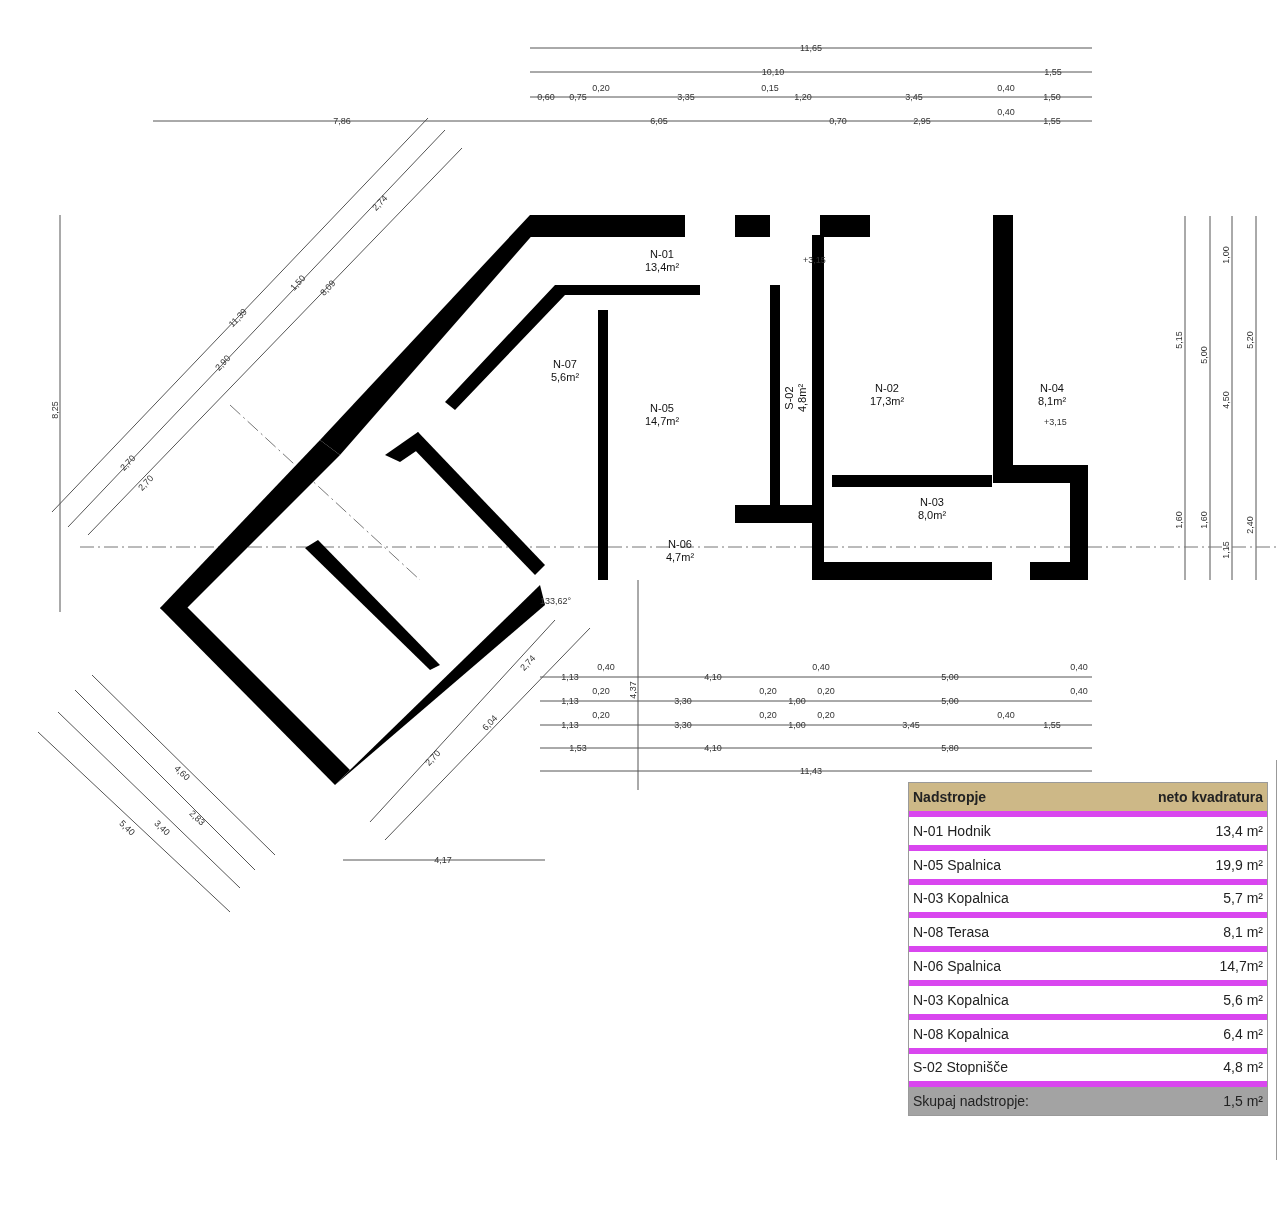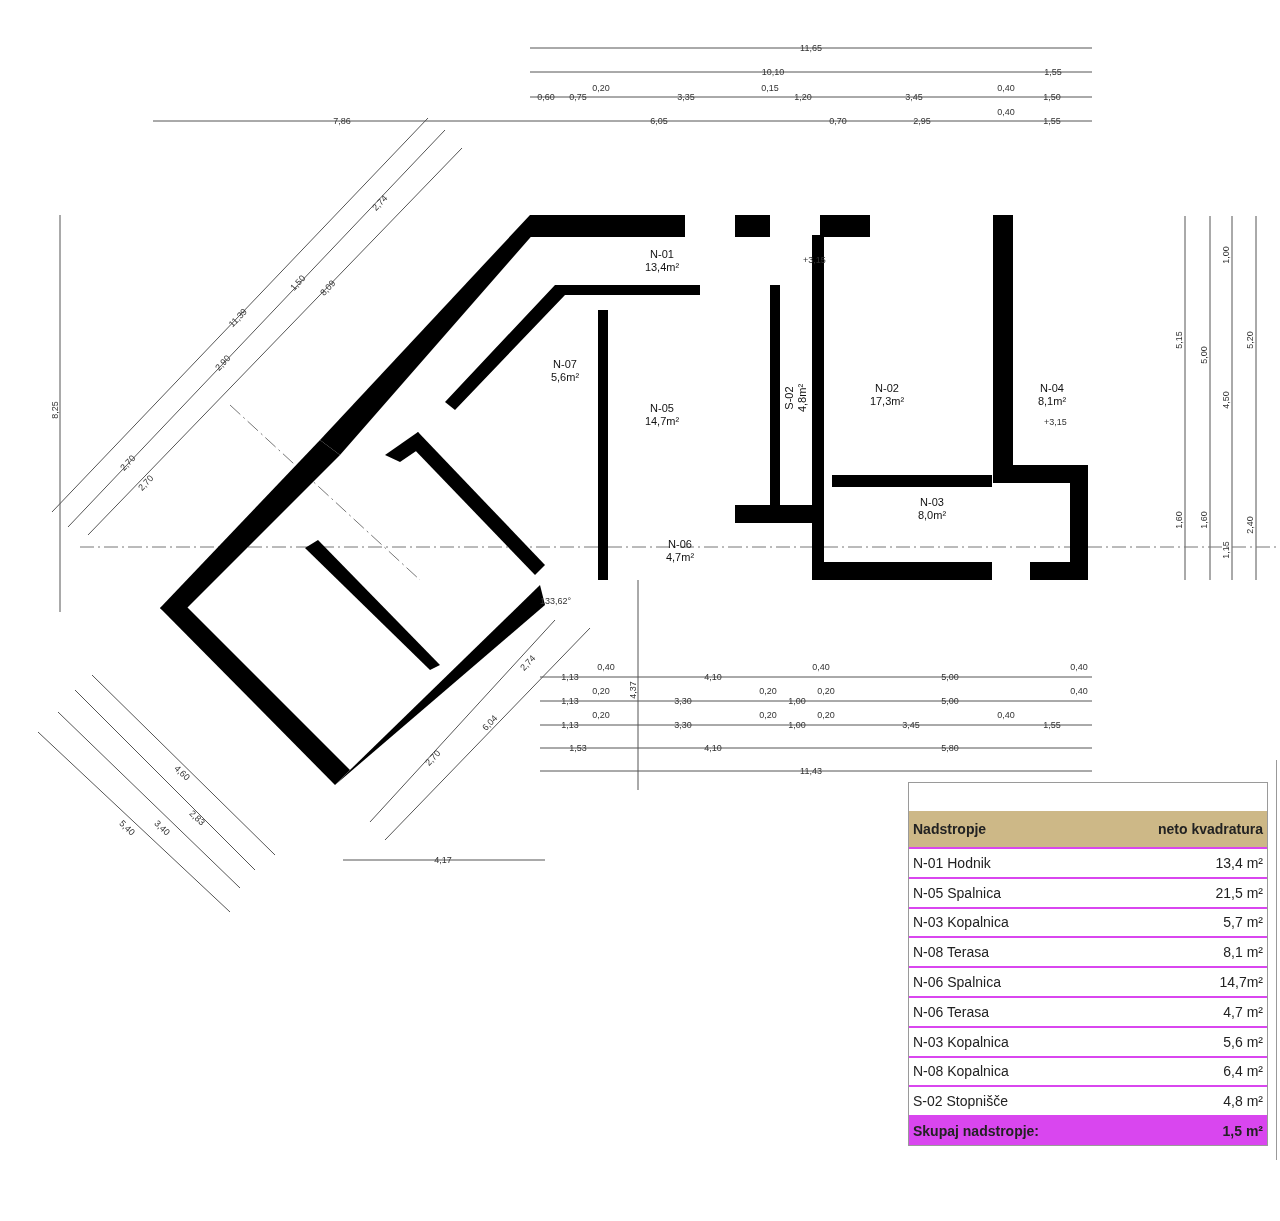--- a/index.html
+++ b/index.html
@@ -1,23 +1,23 @@
 <!DOCTYPE html>
 <html><head>
 <meta charset="utf-8">
 <style>
   html,body{margin:0;padding:0;background:#fff;}
   body{width:1280px;height:1221px;position:relative;overflow:hidden;font-family:"Liberation Sans",sans-serif;color:#222;}
   #plan{position:absolute;left:0;top:0;width:1280px;height:1221px;}
   .dim-text{font-family:"Liberation Sans",sans-serif;font-size:9px;fill:#333;}
   .room-text{font-family:"Liberation Sans",sans-serif;font-size:11px;fill:#111;}
   .table{position:absolute;left:908px;top:782px;width:358px;border:1px solid #9a9a9a;background:#fff;font-size:14px;}
-  .trow{display:flex;justify-content:space-between;align-items:center;height:27.8px;padding:0 4px;border-top:2px solid #d946ef;}
-  .thead{background:#cdb887;font-weight:bold;border-top:none;height:36px;margin-top:28px;}
-  .tfoot{background:#d946ef;font-weight:bold;}
+  .trow{display:flex;justify-content:space-between;align-items:center;height:27.8px;padding:0 4px;border-top:6px solid #d946ef;}
+  .thead{background:#cdb887;font-weight:bold;border-top:none;height:28px;}
+  .tfoot{background:#a3a3a3;font-weight:normal;}
   .side-rule{position:absolute;left:1276px;top:760px;width:1px;height:400px;background:#999;}
 </style>
 </head>
 <body>
 
 <svg id="plan" viewBox="0 0 1280 1221" xmlns="http://www.w3.org/2000/svg">
   <g stroke="#555" stroke-width="1" fill="none">
 
     <line x1="530" y1="48" x2="1092" y2="48"></line>
     <line x1="530" y1="72" x2="1092" y2="72"></line>
@@ -188,37 +188,33 @@
   <div class="trow thead">
     <span>Nadstropje</span>
     <span>neto kvadratura</span>
   </div>
   <div class="trow">
       <span>N-01 Hodnik</span>
       <span class="val">13,4 m²</span>
     </div>
   <div class="trow">
       <span>N-05 Spalnica</span>
-      <span class="val">21,5 m²</span>
+      <span class="val">19,9 m²</span>
     </div>
   <div class="trow">
       <span>N-03 Kopalnica</span>
       <span class="val">5,7 m²</span>
     </div>
   <div class="trow">
       <span>N-08 Terasa</span>
       <span class="val">8,1 m²</span>
     </div>
   <div class="trow">
       <span>N-06 Spalnica</span>
       <span class="val">14,7m²</span>
-    </div>
-  <div class="trow">
-      <span>N-06 Terasa</span>
-      <span class="val">4,7 m²</span>
     </div>
   <div class="trow">
       <span>N-03 Kopalnica</span>
       <span class="val">5,6 m²</span>
     </div>
   <div class="trow">
       <span>N-08 Kopalnica</span>
       <span class="val">6,4 m²</span>
     </div>
   <div class="trow">

